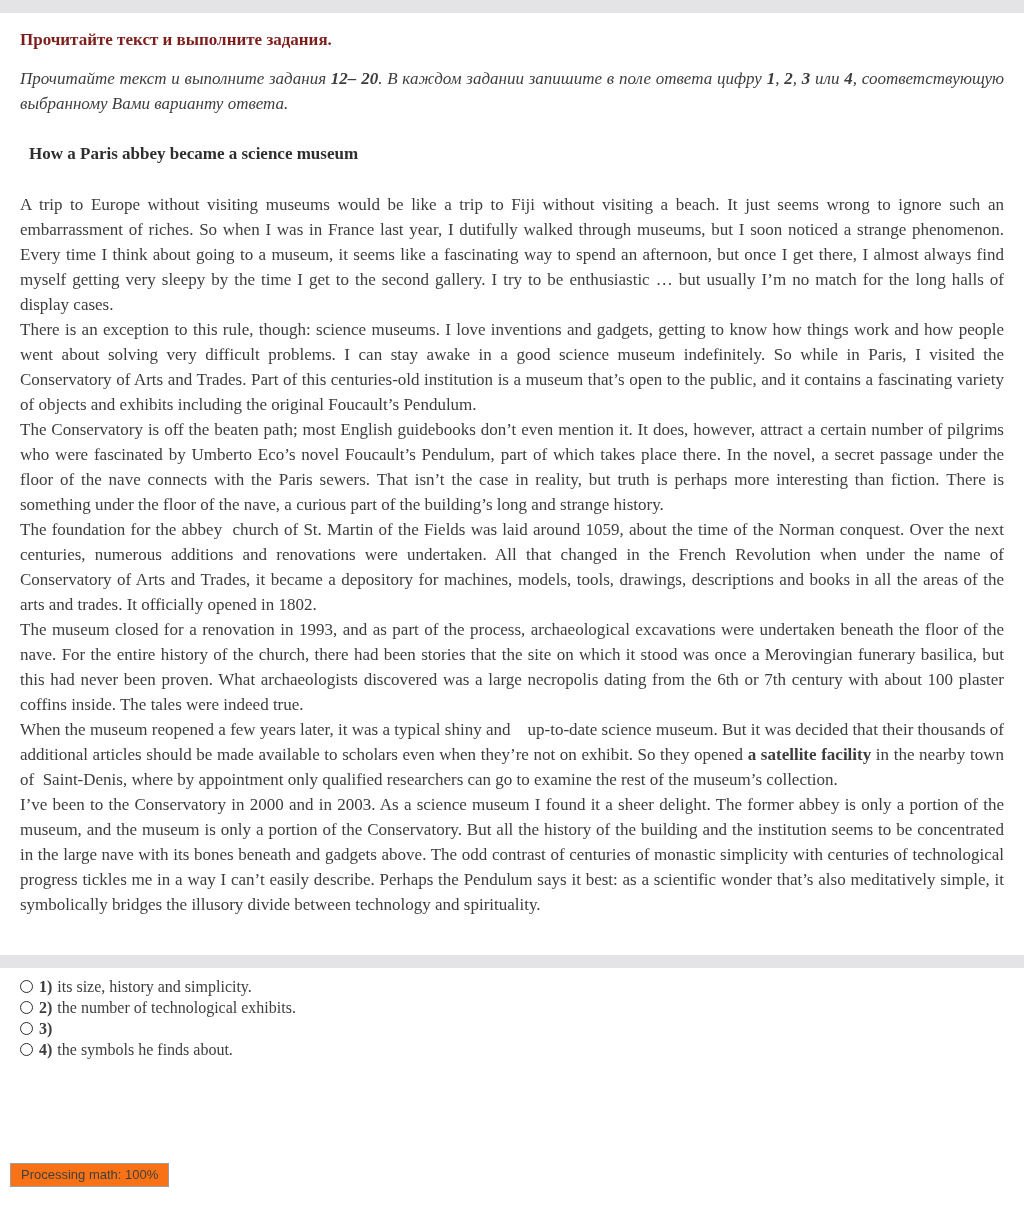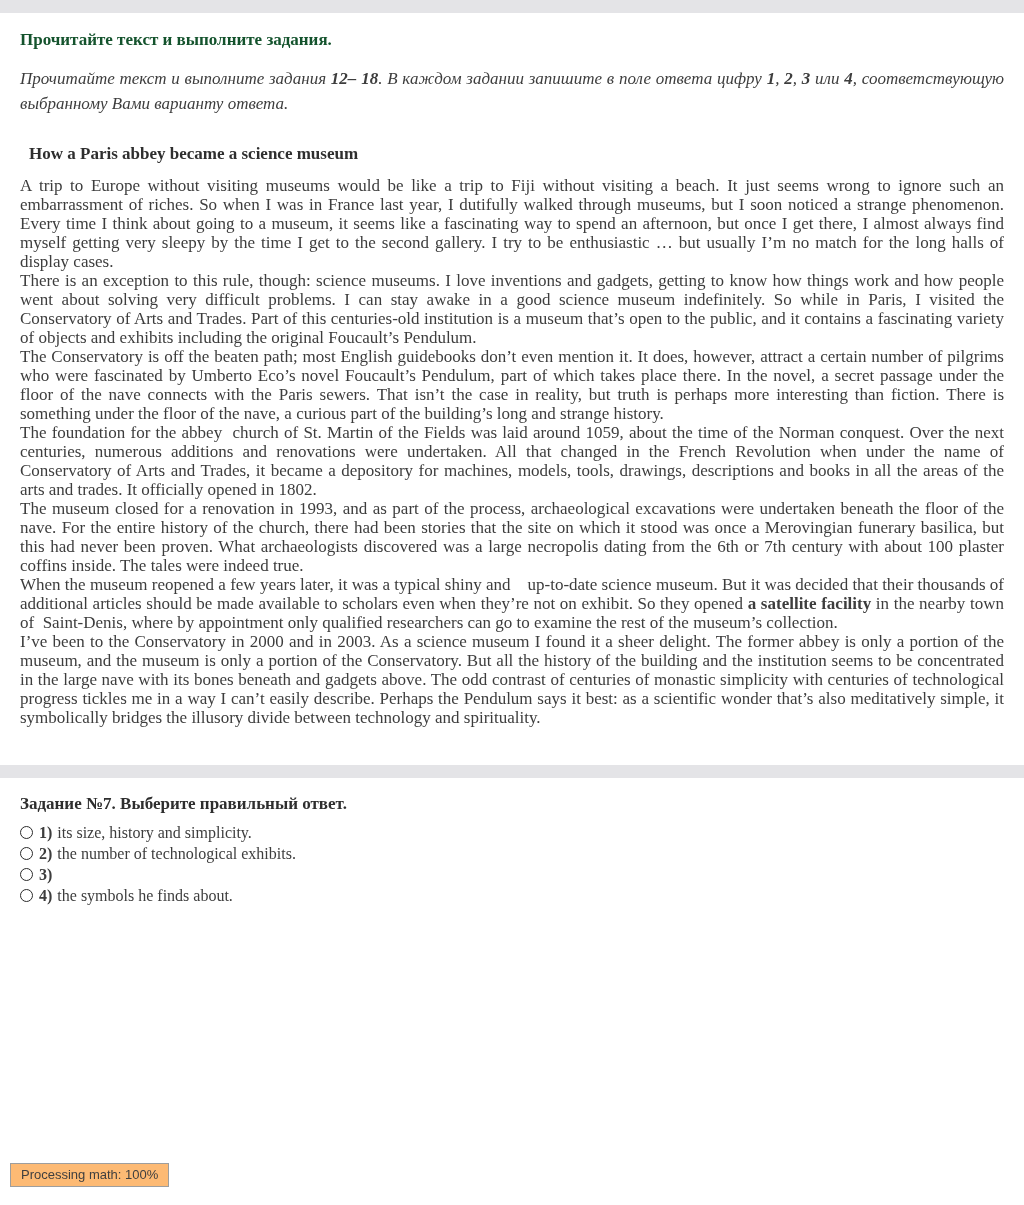--- a/index.html
+++ b/index.html
@@ -13,37 +13,37 @@
     color: #3d3d3d;
   }
   .gray-band {
     width: 100%; height: 13px;
     background: #e4e4e7;
   }
   .content { padding: 0 20px; }
 
   .instr-bold {
     margin: 17px 0 0 0;
-    font-size: 17px; font-weight: bold; color: #14532d;
+    font-size: 17px; font-weight: bold; color: #7f1d1d;
   }
   .instr-italic {
     margin: 16px 0 0 0;
     font-style: italic;
     font-size: 17px; line-height: 25px;
     text-align: justify;
   }
   .instr-italic b { font-weight: bold; }
 
   .passage-title {
     margin: 28px 0 0 9px;
     font-size: 17px; font-weight: bold; color: #2e2e2e;
   }
   .passage {
-    margin-top: 12px;
-    font-size: 17px; line-height: 19px;
+    margin-top: 28px;
+    font-size: 17px; line-height: 25px;
     text-align: justify;
   }
   .passage p { margin: 0; }
   .passage b { font-weight: bold; }
 
   .divider-band { margin-top: 38px; }
 
   .task-heading {
     margin: 16px 0 0 0;
     font-size: 17px; font-weight: bold; color: #2e2e2e;
@@ -65,58 +65,57 @@
     border-radius: 50%;
     background: #fff;
     margin-right: 6px;
     flex: none;
   }
   .opt-num { font-weight: bold; margin-right: 5px; white-space: nowrap; }
 
   .processing-box {
     position: absolute;
     left: 10px; top: 1163px;
-    background: #fdba74;
+    background: #f97316;
     border: 1px solid #9e9e9e;
     padding: 3px 10px 4px 10px;
     font-family: "Liberation Sans", sans-serif;
     font-size: 13px;
     color: #3f3f3f;
   }
 </style>
 </head>
 <body>
 
 <div class="gray-band"></div>
 
 <div class="content">
 
   <p class="instr-bold">Прочитайте текст и выполните задания.</p>
 
-  <p class="instr-italic"><span>Прочитайте текст и выполните задания </span><b>12– 18</b><span>. В каждом задании запишите в поле ответа цифру </span><b>1</b><span>, </span><b>2</b><span>, </span><b>3</b><span> или </span><b>4</b><span>, соответствующую выбранному Вами варианту ответа.</span></p>
+  <p class="instr-italic"><span>Прочитайте текст и выполните задания </span><b>12– 20</b><span>. В каждом задании запишите в поле ответа цифру </span><b>1</b><span>, </span><b>2</b><span>, </span><b>3</b><span> или </span><b>4</b><span>, соответствующую выбранному Вами варианту ответа.</span></p>
 
   <p class="passage-title">How a Paris abbey became a science museum</p>
 
   <div class="passage">
     <p><span>A trip to Europe without visiting museums would be like a trip to Fiji without visiting a beach. It just seems wrong to ignore such an embarrassment of riches. So when I was in France last year, I dutifully walked through museums, but I soon noticed a strange phenomenon. Every time I think about going to a museum, it seems like a fascinating way to spend an afternoon, but once I get there, I almost always find myself getting very sleepy by the time I get to the second gallery. I try to be enthusiastic … but usually I’m no match for the long halls of display cases.</span></p>
     <p><span>There is an exception to this rule, though: science museums. I love inventions and gadgets, getting to know how things work and how people went about solving very difficult problems. I can stay awake in a good science museum indefinitely. So while in Paris, I visited the Conservatory of Arts and Trades. Part of this centuries-old institution is a museum that’s open to the public, and it contains a fascinating variety of objects and exhibits including the original Foucault’s Pendulum.</span></p>
     <p><span>The Conservatory is off the beaten path; most English guidebooks don’t even mention it. It does, however, attract a certain number of pilgrims who were fascinated by Umberto Eco’s novel Foucault’s Pendulum, part of which takes place there. In the novel, a secret passage under the floor of the nave connects with the Paris sewers. That isn’t the case in reality, but truth is perhaps more interesting than fiction. There is something under the floor of the nave, a curious part of the building’s long and strange history.</span></p>
     <p><span>The foundation for the abbey&nbsp; church of St. Martin of the Fields was laid around 1059, about the time of the Norman conquest. Over the next centuries, numerous additions and renovations were undertaken. All that changed in the French Revolution when under the name of Conservatory of Arts and Trades, it became a depository for machines, models, tools, drawings, descriptions and books in all the areas of the arts and trades. It officially opened in 1802.</span></p>
     <p><span>The museum closed for a renovation in 1993, and as part of the process, archaeological excavations were undertaken beneath the floor of the nave. For the entire history of the church, there had been stories that the site on which it stood was once a Merovingian funerary basilica, but this had never been proven. What archaeologists discovered was a large necropolis dating from the 6th or 7th century with about 100 plaster coffins inside. The tales were indeed true.</span></p>
     <p><span>When the museum reopened a few years later, it was a typical shiny and &nbsp;&nbsp;&nbsp;up-to-date science museum. But it was decided that their thousands of additional articles should be made available to scholars even when they’re not on exhibit. So they opened </span><b>a satellite facility</b><span> in the nearby town of &nbsp;Saint-Denis, where by appointment only qualified researchers can go to examine the rest of the museum’s collection.</span></p>
     <p><span>I’ve been to the Conservatory in 2000 and in 2003. As a science museum I found it a sheer delight. The former abbey is only a portion of the museum, and the museum is only a portion of the Conservatory. But all the history of the building and the institution seems to be concentrated in the large nave with its bones beneath and gadgets above. The odd contrast of centuries of monastic simplicity with centuries of technological progress tickles me in a way I can’t easily describe. Perhaps the Pendulum says it best: as a scientific wonder that’s also meditatively simple, it symbolically bridges the illusory divide between technology and spirituality.</span></p>
   </div>
 
 </div>
 
 <div class="gray-band divider-band"></div>
 
 <div class="content">
 
-  <p class="task-heading">Задание №7. Выберите правильный ответ.</p>
 
 
   <div class="options">
     <div class="option">
       <span class="radio"></span>
       <span class="opt-num">1)</span>
       <span class="opt-text">its size, history and simplicity.</span>
     </div>
     <div class="option">
       <span class="radio"></span>

